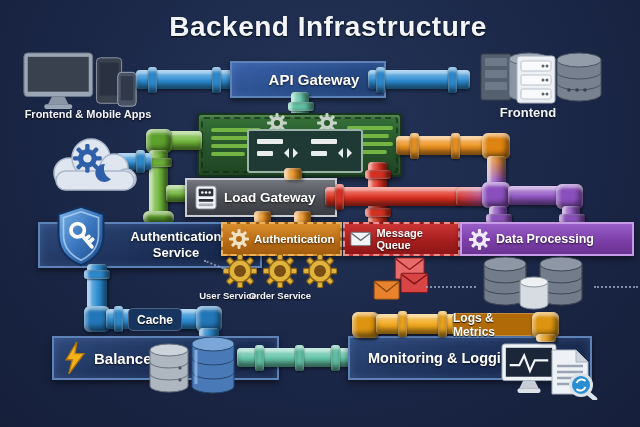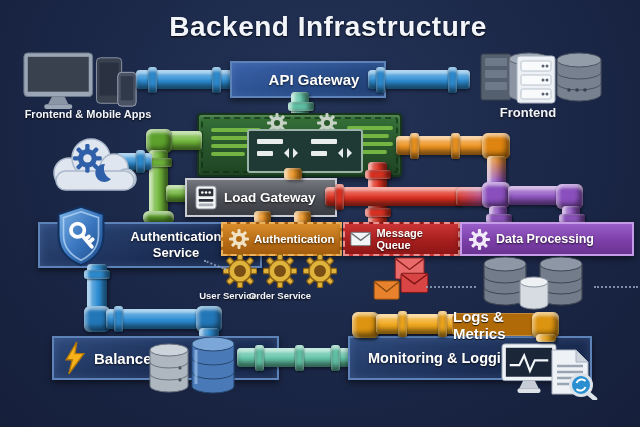--- a/index.html
+++ b/index.html
@@ -281,20 +281,23 @@
   <div class="dotted" style="left:426px;top:286px;width:50px;"></div>
   <div class="dotted" style="left:594px;top:286px;width:44px;"></div>
 
   <div class="pv" style="left:87px;top:264px;width:20px;height:48px;background:#2e8fd6;">
     <span class="cpv" style="top:6px;width:26px"></span>
   </div>
   <div class="jt" style="left:84px;top:306px;width:26px;height:26px;background:#2377b8;"></div>
   <div class="ph" style="left:106px;top:309px;width:94px;height:20px;background:#2e8fd6;">
     <span class="cph" style="left:8px;height:26px"></span>
   </div>
+  <div class="chip" style="left:128px;top:308px;width:52px;height:21px;background:#16365f;font-size:12px;">
+    <span>Cache</span>
+  </div>
   <div class="jt" style="left:196px;top:306px;width:26px;height:26px;background:#2377b8;"></div>
   <div class="pv" style="left:199px;top:328px;width:20px;height:10px;background:#2e8fd6;"></div>
 
   <div class="box navy" style="left:52px;top:336px;width:183px;height:40px;font-size:15px;padding-left:40px;">
     <span>Balancer</span>
   </div>
   <svg style="position:absolute;left:62px;top:342px" width="26" height="32" viewBox="0 0 26 36">
     <polygon points="15,0 3,20 10,20 6,36 23,13 13,13" fill="#f6b21b" stroke="#b37708" stroke-width="1.5"></polygon>
   </svg>
   <svg style="position:absolute;left:146px;top:336px" width="92" height="62" viewBox="0 0 92 62">
@@ -333,19 +336,19 @@
     <path d="M28.5 35 a5.5 5.5 0 0 1 9 -2 M37.5 39 a5.5 5.5 0 0 1 -9 2" fill="none" stroke="#fff" stroke-width="2"></path>
     <path d="M40.5 45.5 L47 51" stroke="#dde3ea" stroke-width="4.5" stroke-linecap="round"></path>
   </svg>
 
   <div class="pv" style="left:356px;top:324px;width:20px;height:14px;background:#f2a81d;"></div>
   <div class="jt" style="left:352px;top:312px;width:27px;height:26px;background:#dd9410;"></div>
   <div class="ph" style="left:376px;top:314px;width:160px;height:20px;background:#f2a81d;">
     <span class="cph" style="left:22px;height:26px"></span>
     <span class="cph" style="left:62px;height:26px"></span>
   </div>
-  <div class="chip" style="left:452px;top:313px;width:84px;height:21px;background:#b06a08;font-size:15px;">
+  <div class="chip" style="left:452px;top:313px;width:84px;height:21px;background:#b06a08;font-size:12px;">
     <span>Logs &amp; Metrics</span>
   </div>
   <div class="jt" style="left:532px;top:312px;width:27px;height:26px;background:#dd9410;"></div>
   <div class="pv" style="left:536px;top:334px;width:20px;height:8px;background:#f2a81d;"></div>
 
 </div>
 
 </body></html>

